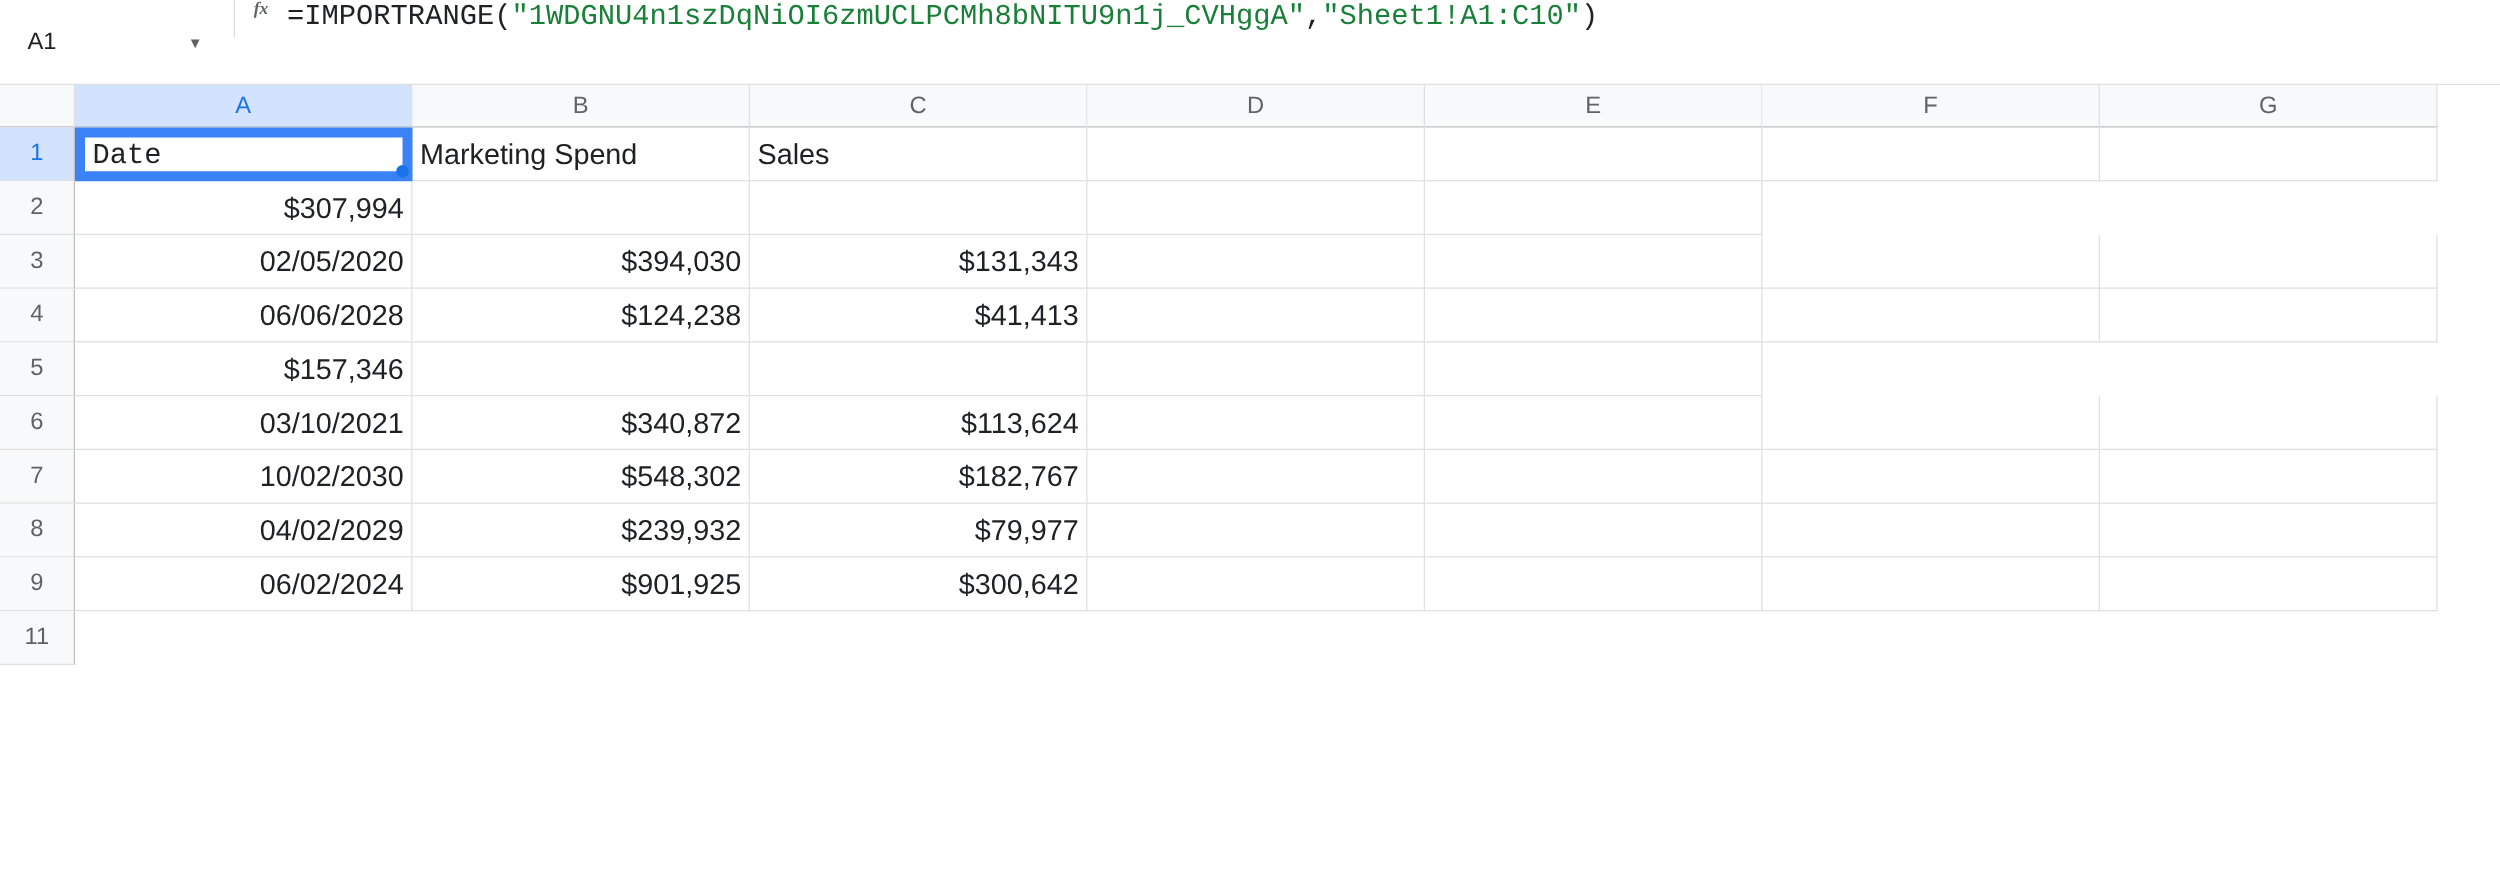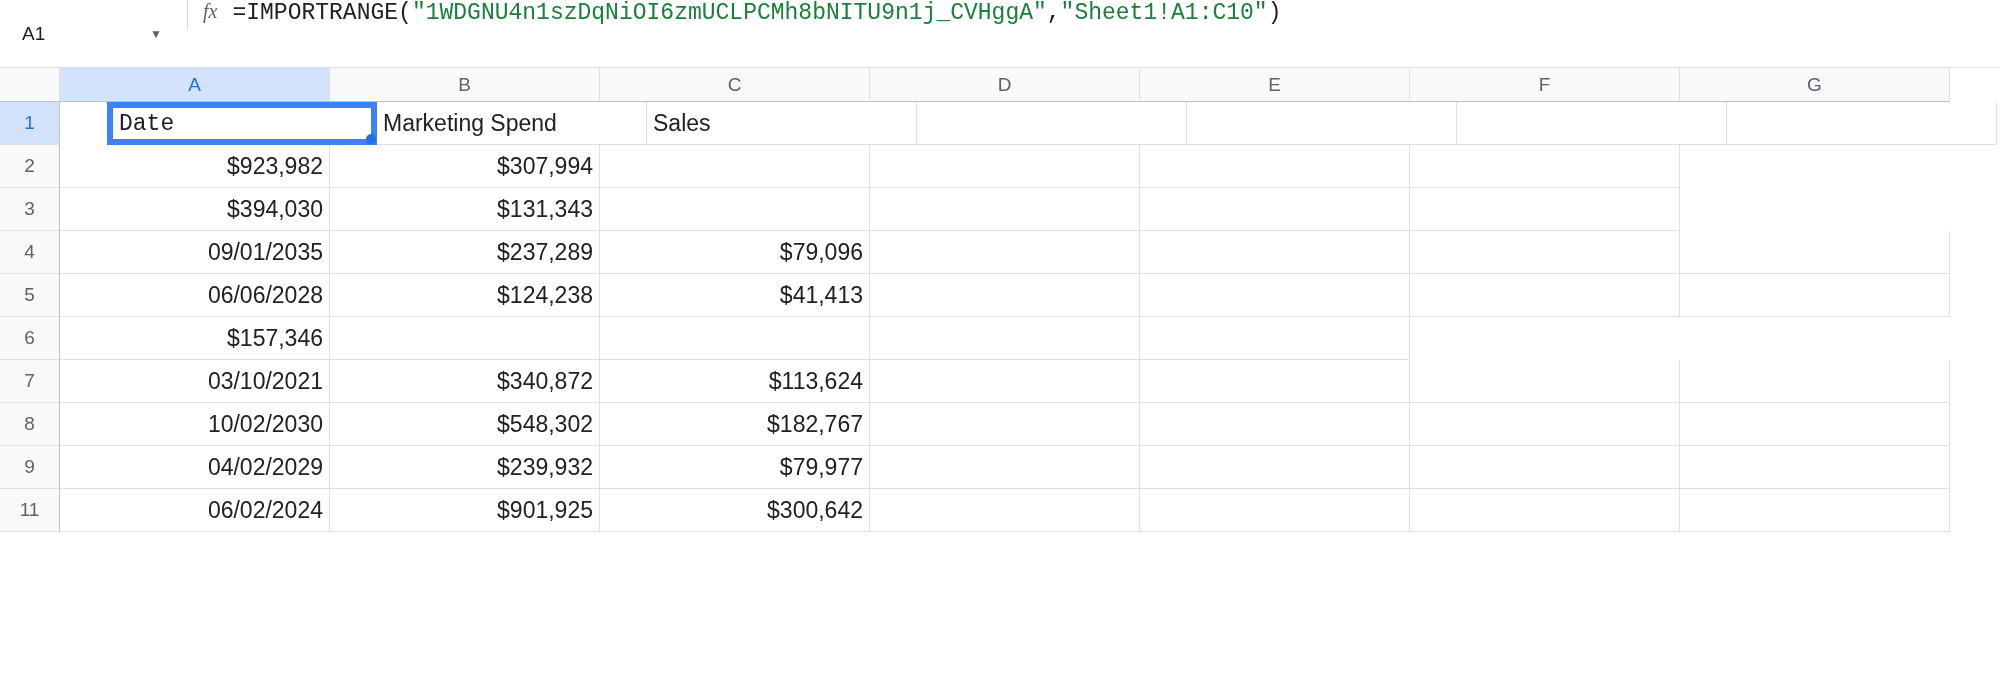--- a/index.html
+++ b/index.html
@@ -36,23 +36,24 @@
     }
     .divider {
       width: 1px;
       height: 30px;
       background: #dadce0;
       margin: 0 15px;
     }
     .fx-icon {
       font-style: italic;
       color: #5f6368;
-      font-size: 20px;
+      font-size: 14px;
       margin-right: 15px;
       font-family: serif;
+      font-weight: bold;
     }
     .formula-bar {
       font-family: 'Consolas', 'Monaco', 'Courier New', monospace;
       font-size: 23px;
       color: #202124;
       flex: 1;
       white-space: nowrap;
     }
     .formula-func {
       color: #202124;
@@ -127,23 +128,22 @@
       border-right: 1px solid #e0e0e0;
       border-bottom: 1px solid #e0e0e0;
       padding: 0 6px;
       display: flex;
       align-items: center;
       font-size: 23px;
       color: #202124;
       position: relative;
     }
     .cell.selected {
-      border: 6px solid #3b82f6;
+      border: 8px solid #3b82f6;
       z-index: 10;
-      margin-left: 47px;
     }
     .cell.selected::after {
       content: '';
       position: absolute;
       bottom: -5px;
       right: -5px;
       width: 10px;
       height: 10px;
       background: #1a73e8;
       border-radius: 50%;
@@ -204,39 +204,30 @@
     <div class="row">
       <div class="cell col-a text-left header-text selected">Date</div>
       <div class="cell col-c text-left">Marketing Spend</div>
       <div class="cell col-b text-left">Sales</div>
       <div class="cell col-d"></div>
       <div class="cell col-e"></div>
       <div class="cell col-f"></div>
       <div class="cell col-g"></div>
     </div>
     <div class="row">
-      <div class="cell col-b text-right">$923,982</div>
       <div class="cell col-c text-right">$307,994</div>
       <div class="cell col-d"></div>
       <div class="cell col-e"></div>
       <div class="cell col-f"></div>
       <div class="cell col-g"></div>
     </div>
     <div class="row">
+      <div class="cell col-a text-right">02/05/2020</div>
       <div class="cell col-b text-right">$394,030</div>
       <div class="cell col-c text-right">$131,343</div>
-      <div class="cell col-d"></div>
-      <div class="cell col-e"></div>
-      <div class="cell col-f"></div>
-      <div class="cell col-g"></div>
-    </div>
-    <div class="row">
-      <div class="cell col-a text-right">09/01/2035</div>
-      <div class="cell col-b text-right">$237,289</div>
-      <div class="cell col-c text-right">$79,096</div>
       <div class="cell col-d"></div>
       <div class="cell col-e"></div>
       <div class="cell col-f"></div>
       <div class="cell col-g"></div>
     </div>
     <div class="row">
       <div class="cell col-a text-right">06/06/2028</div>
       <div class="cell col-b text-right">$124,238</div>
       <div class="cell col-c text-right">$41,413</div>
       <div class="cell col-d"></div>

